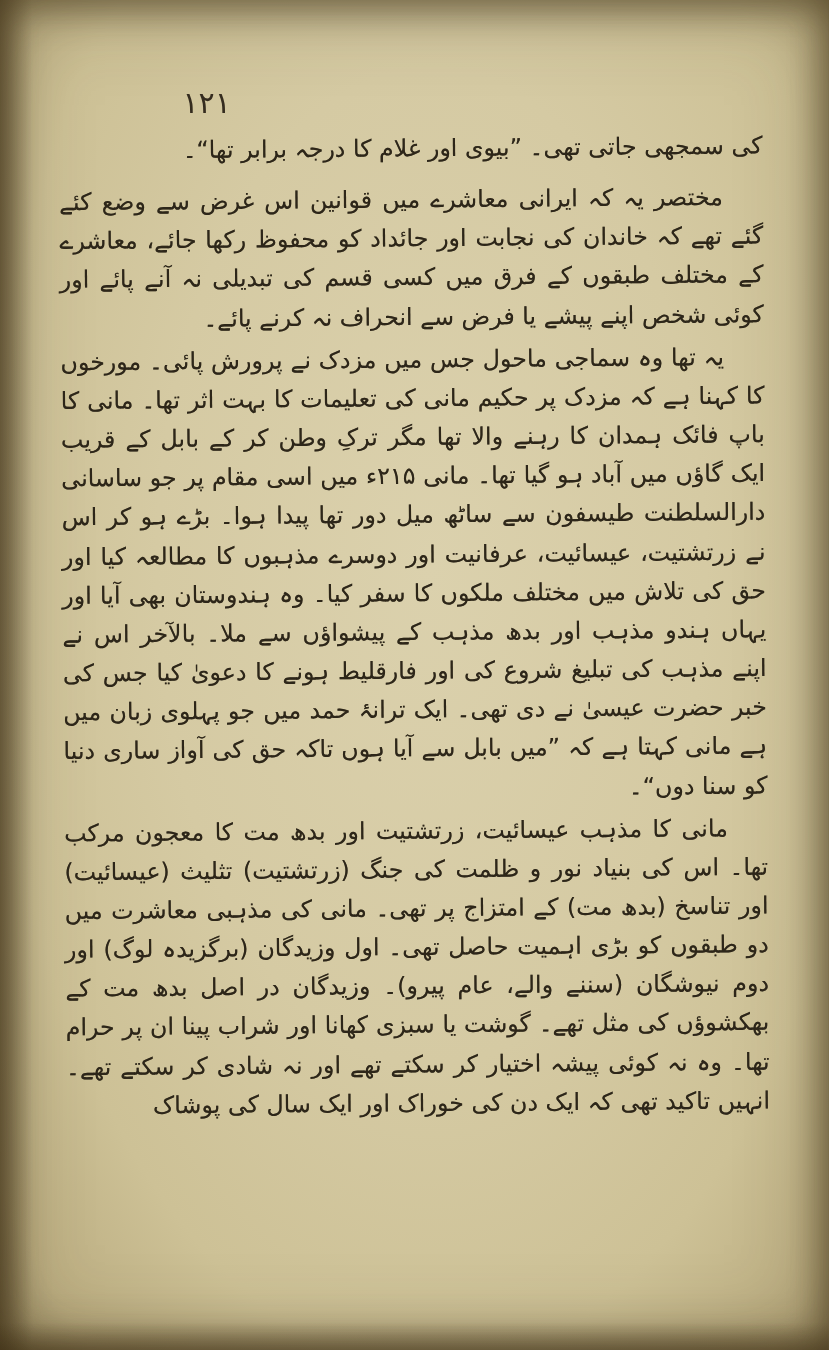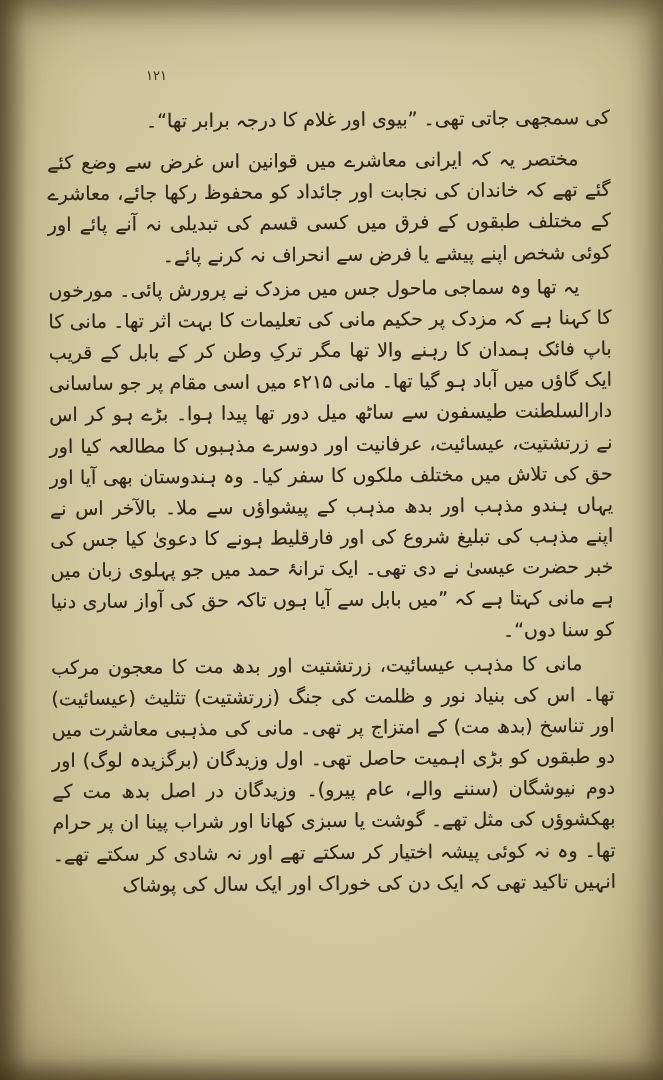--- a/index.html
+++ b/index.html
@@ -43,21 +43,21 @@
     left: 0; right: 0; bottom: 0;
     height: 22px;
     background: linear-gradient(to top, rgba(55,40,15,0.34), rgba(55,40,15,0));
     pointer-events: none;
   }
   .page-number {
     position: absolute;
     top: 68px;
     left: 146px;
     direction: rtl;
-    font-size: 13px;
+    font-size: 24px;
     letter-spacing: 1px;
     color: #352c1f;
   }
   .text-block {
     position: absolute;
     top: 104px;
     right: 50px;
     left: 50px;
     direction: rtl;
     text-align: justify;

